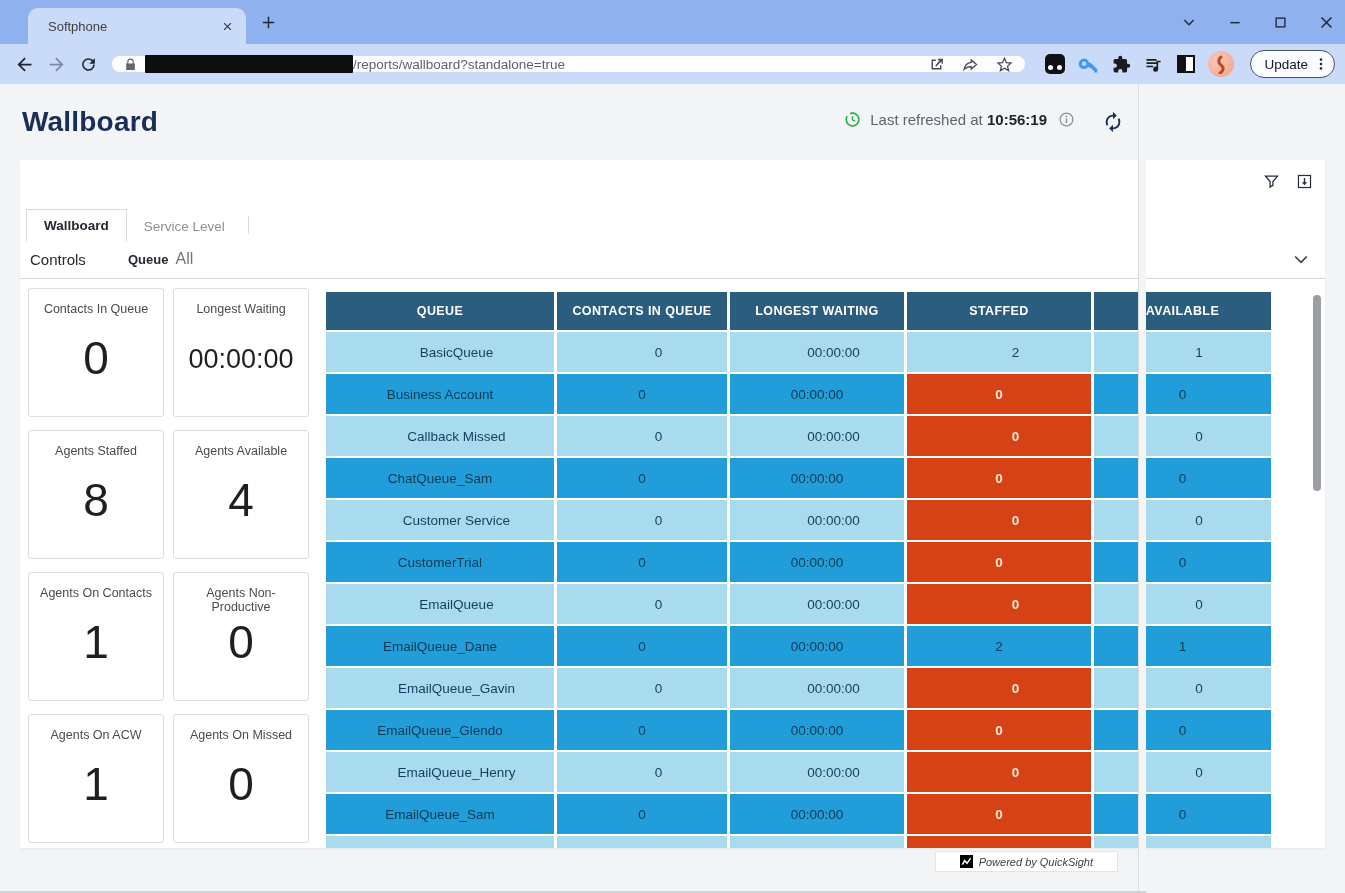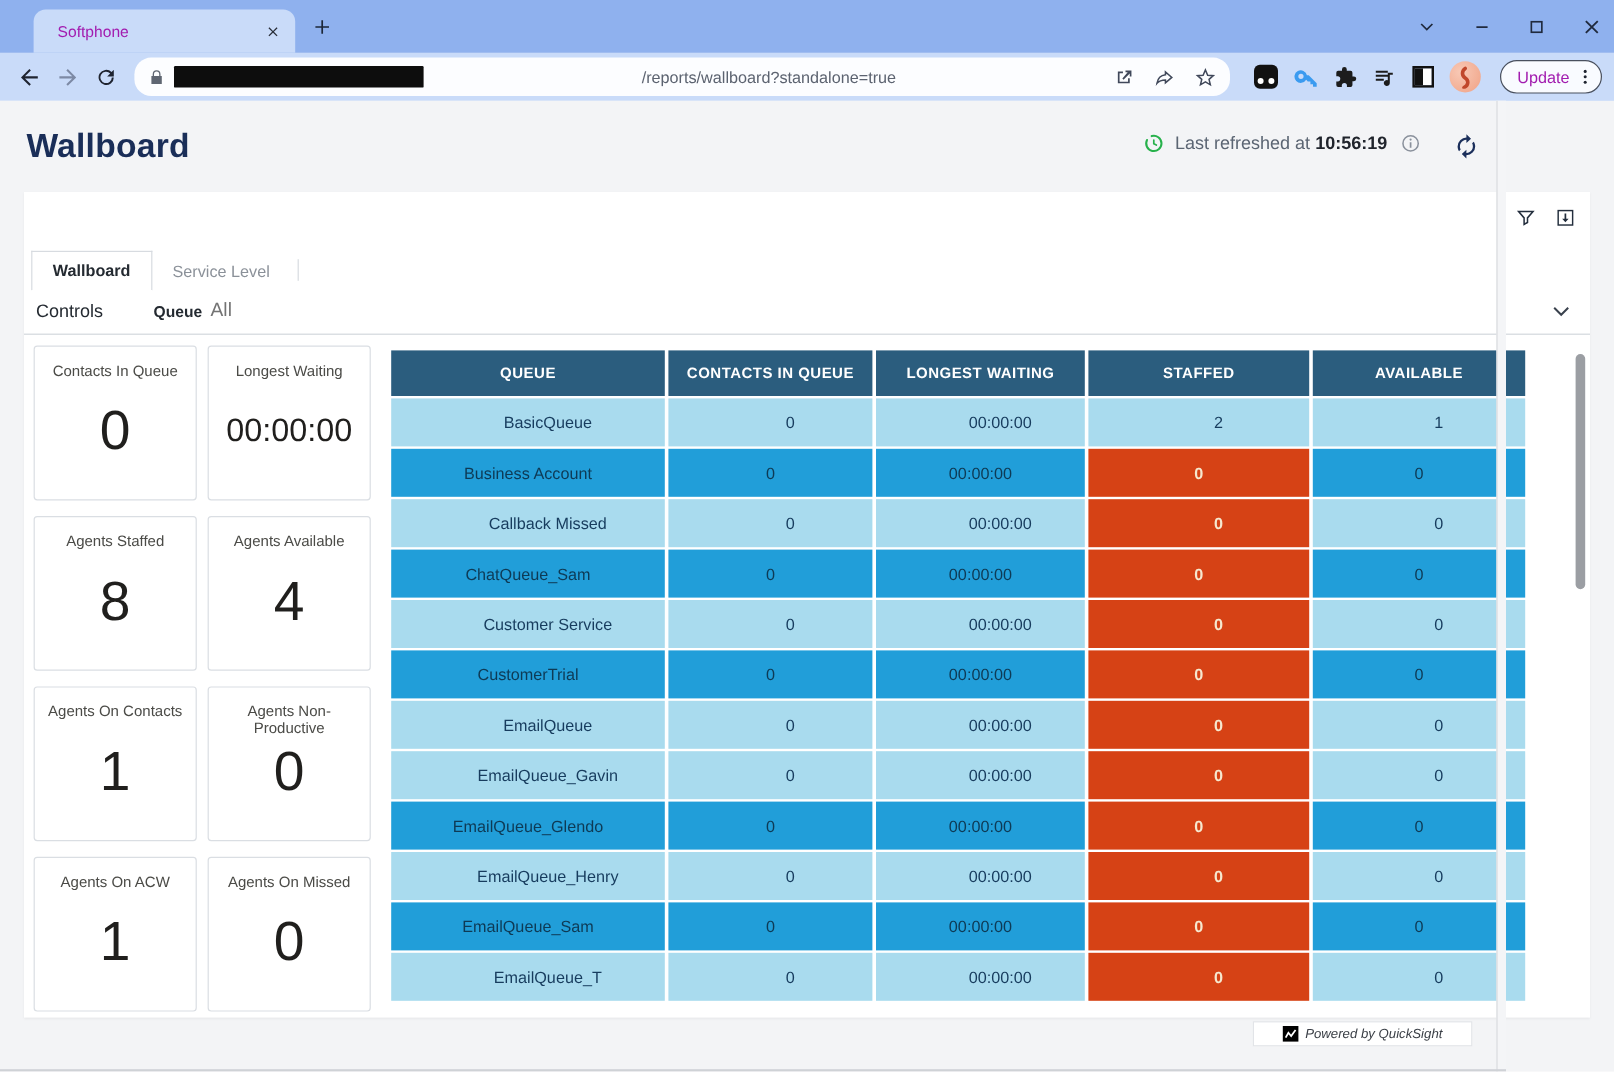--- a/index.html
+++ b/index.html
@@ -4,48 +4,48 @@
 <style>
   * { box-sizing: border-box; margin: 0; padding: 0; }
   html,body { width:1345px; height:893px; overflow:hidden; }
   body { font-family:"Liberation Sans", sans-serif; background:#f3f4f6; position:relative; }
   svg { display:block; }
 
   
   .titlebar { height:44px; background:#8fb1ee; position:relative; }
   .tab { position:absolute; left:28px; top:8px; width:218px; height:36px; background:#c9dbf9;
          border-radius:10px 10px 0 0; display:flex; align-items:center; padding:0 10px 0 20px; }
-  .tab-title { font-size:13px; color:#a21caf; flex:1; }
+  .tab-title { font-size:13px; color:#404040; flex:1; }
   .tab-close { width:18px; height:18px; display:flex; align-items:center; justify-content:center; color:#2a2f3a; cursor:pointer; }
   .newtab-btn { position:absolute; left:260px; top:14px; color:#1d2738; }
   .win-controls { position:absolute; right:10px; top:0; height:44px; display:flex; align-items:center; gap:30px; color:#202a3d; }
 
   .toolbar { height:40px; background:#c9dbf9; display:flex; align-items:center; padding:0 10px; gap:4px; }
   .nav-btn { width:28px; height:28px; display:flex; align-items:center; justify-content:center; color:#1f2430; }
   .nav-btn.disabled { color:#7d8aa5; }
-  .addressbar { flex:1; height:32px; background:#fcfdff; border-radius:14px; display:flex; align-items:center;
-                padding:0 12px; margin:0 8px 0 6px; min-width:0;text-align:center; }
+  .addressbar { flex:1; height:16px; background:#fcfdff; border-radius:14px; display:flex; align-items:center;
+                padding:0 12px; margin:0 8px 0 6px; min-width:0; }
   .lock-icon { color:#5f6672; margin-right:8px; flex:none; }
   .redact { width:208px; height:18px; background:#0d0d0d; border-radius:1px; flex:none; }
   .url-text { font-size:13.5px; color:#5c6370; white-space:nowrap; overflow:hidden; flex:1; }
   .bar-actions { display:flex; align-items:center; gap:17px; color:#40485a; flex:none; }
   .ext-cluster { display:flex; align-items:center; gap:13px; margin:0 8px; flex:none; }
   .ext-dots { width:20px; height:20px; background:#111; border-radius:5px; position:relative; }
   .ext-dots i { position:absolute; bottom:4px; width:5px; height:5px; border-radius:50%; background:#fff; }
   .ext-dots i:first-child { left:3px; } .ext-dots i:last-child { right:3px; }
   .ext-contrast { width:18px; height:18px; border:2.5px solid #111; background:linear-gradient(90deg,#111 50%,#fff 50%); }
   .avatar { width:26px; height:26px; border-radius:50%; background:radial-gradient(circle at 35% 35%, #f8c9b6, #f0a184); position:relative; overflow:hidden; flex:none; }
   .avatar svg { position:absolute; left:4px; top:3px; }
   .update-btn { height:28px; border:1.5px solid #49505e; border-radius:15px; background:#f9fbff;
                 display:flex; align-items:center; padding:0 4px 0 13px; gap:4px; margin-left:4px; cursor:pointer; flex:none; }
-  .update-label { font-size:13.5px; color:#a21caf; }
+  .update-label { font-size:13.5px; color:#0f172a; }
   .kebab { color:#1f2430; }
 
   
-  .page { position:absolute; top:84px; left:0; width:1255px; height:809px; background:#f3f4f6; }
+  .page { position:absolute; top:84px; left:0; width:1146px; height:809px; background:#f3f4f6; }
   .page-header { height:76px; display:flex; align-items:center; justify-content:space-between; padding:0 22px; }
   .page-title { font-size:28px; font-weight:700; color:#1a2e58; letter-spacing:0.2px; }
   .refresh-area { display:flex; align-items:flex-start; gap:9px; }
   .timer-icon { color:#27b14b; }
   .refresh-text { font-size:15px; color:#5b6573; }
   .refresh-time { font-weight:700; color:#20242c; }
   .info-icon { color:#8a919c; margin-left:2px; }
   .refresh-btn { color:#1b2f5b; margin-left:18px; cursor:pointer; }
 
   .sheet { position:absolute; left:20px; top:76px; width:1305px; height:688px; background:#fff;
@@ -374,20 +374,27 @@
               <td class="alert">0</td>
               <td>0</td>
             </tr>
             <tr class="row-light">
               <td>EmailQueue</td>
               <td>0</td>
               <td>00:00:00</td>
               <td class="alert">0</td>
               <td>0</td>
             </tr>
+            <tr class="row-mid">
+              <td>EmailQueue_Dane</td>
+              <td>0</td>
+              <td>00:00:00</td>
+              <td>2</td>
+              <td>1</td>
+            </tr>
             <tr class="row-light">
               <td>EmailQueue_Gavin</td>
               <td>0</td>
               <td>00:00:00</td>
               <td class="alert">0</td>
               <td>0</td>
             </tr>
             <tr class="row-mid">
               <td>EmailQueue_Glendo</td>
               <td>0</td>

